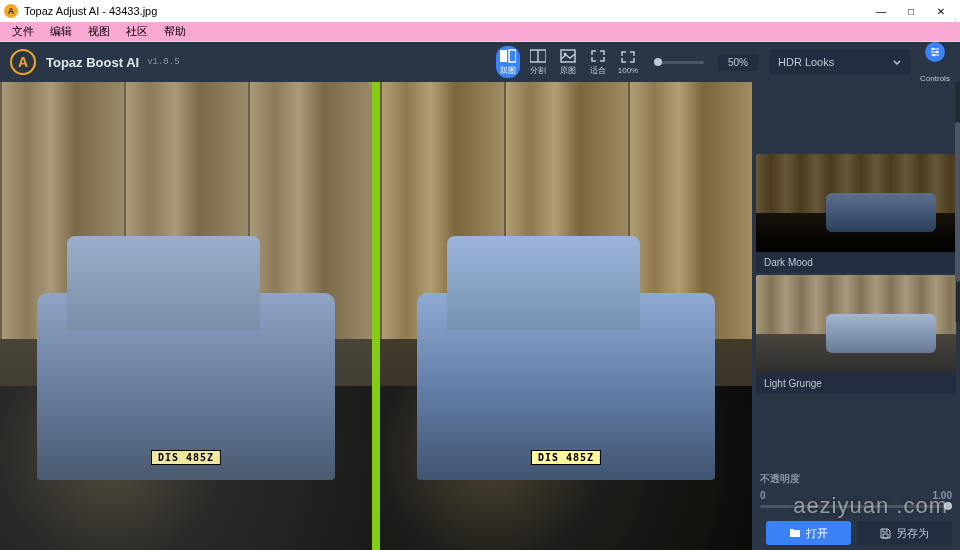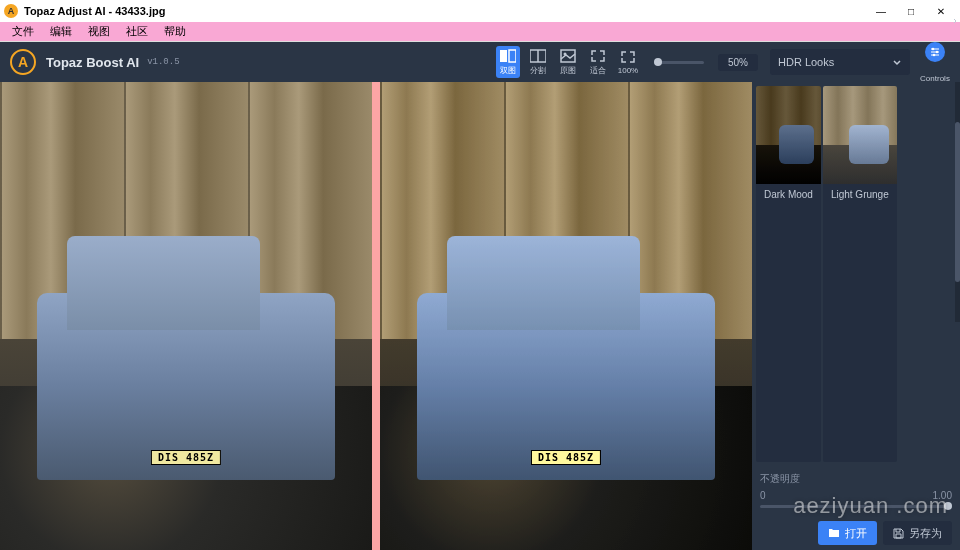--- a/index.html
+++ b/index.html
@@ -1,75 +1,75 @@
 <!DOCTYPE html>
 <html><head>
 <meta charset="utf-8">
 <style>
 * { margin: 0; padding: 0; box-sizing: border-box; font-family: "Microsoft YaHei", Arial, sans-serif; }
 body { width: 960px; height: 550px; overflow: hidden; background: #fff; }
 
 .titlebar { height: 22px; background: #fff; display: flex; align-items: center; padding: 0 4px; font-size: 11px; }
 .titlebar .app-icon { width: 14px; height: 14px; border-radius: 50%; background: #f5a623; margin-right: 6px; display: flex; align-items: center; justify-content: center; font-size: 9px; font-weight: bold; color: #333; }
-.titlebar .title { flex: 1; font-weight: bold; }
+.titlebar .title { flex: 1; }
 .titlebar .win-btn { width: 30px; height: 20px; display: flex; align-items: center; justify-content: center; font-size: 10px; cursor: default; }
 
 .menubar { height: 20px; background: #f9a8d4; display: flex; align-items: center; font-size: 11px; padding: 0 4px; border-bottom: 1px solid #ddd; }
 .menubar .menu-item { padding: 0 8px; }
 
 .app { height: 508px; background: #1a2332; display: flex; flex-direction: column; }
 
 .app-header { height: 40px; background: #2a3545; display: flex; align-items: center; padding: 0 10px; color: #e0e6ed; }
 .app-header .logo { width: 26px; height: 26px; border-radius: 50%; border: 2px solid #f5a623; display: flex; align-items: center; justify-content: center; color: #f5a623; font-weight: bold; font-size: 14px; margin-right: 10px; }
 .app-header .app-name { font-size: 13px; font-weight: 600; margin-right: 8px; }
 .app-header .version { font-size: 9px; color: #8a94a6; font-family: Liberation Mono, monospace; }
 .app-header .spacer { flex: 1; }
 .view-tools { display: flex; align-items: center; gap: 6px; }
 .view-btn { width: 24px; height: 32px; display: flex; flex-direction: column; align-items: center; justify-content: center; font-size: 8px; color: #c0c8d4; gap: 2px; }
-.view-btn.active { background: #3b82f6; border-radius: 3px; color: #fff; }
+.view-btn.active { background: #3b82f6; border-radius: 11px; color: #fff; }
 .view-btn svg { width: 16px; height: 14px; }
 .zoom-slider { width: 50px; height: 3px; background: #4a5568; border-radius: 2px; position: relative; margin: 0 8px; }
 .zoom-slider::before { content: ''; position: absolute; left: 0; width: 8px; height: 8px; background: #c0c8d4; border-radius: 50%; top: -3px; }
 .zoom-pct { font-size: 10px; color: #c0c8d4; padding: 3px 10px; background: #232d3f; border-radius: 3px; margin-right: 12px; }
 .hdr-dropdown { width: 140px; height: 26px; background: #232d3f; border-radius: 3px; display: flex; align-items: center; padding: 0 8px; font-size: 11px; color: #c0c8d4; justify-content: space-between; }
 .controls-btn { width: 30px; display: flex; flex-direction: column; align-items: center; font-size: 8px; color: #c0c8d4; margin-left: 10px; gap: 12px; }
 .controls-icon { width: 20px; height: 20px; border-radius: 50%; background: #3b82f6; display: flex; align-items: center; justify-content: center; }
 
 .app-body { flex: 1; display: flex; }
 
-.viewer { flex: 1; display: flex; gap: 8px; background: #fca5a5; padding: 0; position: relative; }
+.viewer { flex: 1; display: flex; gap: 8px; background: #84cc16; padding: 0; position: relative; }
 .img-pane { flex: 1; background: linear-gradient(180deg, #8a7d6a 0%, #6b6250 30%, #4a4438 55%, #2a2a2a 100%); position: relative; overflow: hidden; }
 .columns { position: absolute; top: 0; left: 0; right: 0; height: 55%; display: flex; }
 .col { flex: 1; background: linear-gradient(90deg, #aa9a7a 0%, #8a7a5a 20%, #aa9a7a 40%, #7a6a4a 60%, #9a8a6a 100%); border-left: 2px solid rgba(0,0,0,0.3); }
 .car { position: absolute; bottom: 15%; left: 10%; right: 10%; height: 40%; background: linear-gradient(180deg, #8fa4c4 0%, #6a7f9f 50%, #4a5a70 100%); border-radius: 10px 10px 4px 4px; }
 .car::before { content: ''; position: absolute; top: -30%; left: 10%; right: 25%; height: 50%; background: linear-gradient(180deg, #9aadca 0%, #7a8ea8 100%); border-radius: 8px 8px 0 0; }
 .plate { position: absolute; bottom: 8%; left: 50%; transform: translateX(-50%); background: #f0e8a0; border: 1px solid #000; padding: 1px 6px; font-size: 10px; font-weight: bold; font-family: monospace; letter-spacing: 1px; }
 .rubble { position: absolute; bottom: 0; left: 0; right: 0; height: 35%; background: radial-gradient(circle at 30% 40%, #4a4438 10%, #2a2a28 40%, #1a1a18 100%); }
 .img-pane.enhanced { filter: contrast(1.15) saturate(1.1); }
 
 .sidebar { width: 208px; background: #2a3545; display: flex; flex-direction: column; position: relative; }
-.presets { flex: 1; overflow-y: auto; padding: 4px; display: flex; flex-direction: row; gap: 2px; }
+.presets { flex: 1; overflow-y: auto; padding: 4px; display: flex; flex-direction: column; gap: 2px; justify-content: center; }
 .preset { background: #232d3f; border-radius: 2px; overflow: hidden; cursor: pointer; }
 .preset.selected { border: 2px solid #3b82f6; }
 .preset-thumb { height: 98px; background: linear-gradient(180deg, #8a7d6a 0%, #4a4438 50%, #2a2a2a 100%); position: relative; overflow: hidden; }
 .preset-thumb .mini-car { position: absolute; bottom: 20%; left: 35%; right: 10%; height: 40%; background: linear-gradient(180deg, #8fa4c4, #5a6f8f); border-radius: 6px; }
 .preset-thumb .mini-cols { position: absolute; top: 0; left: 0; right: 0; height: 60%; background: repeating-linear-gradient(90deg, #9a8a6a 0px, #7a6a4a 15px, #9a8a6a 30px); }
 .preset-thumb.dark { filter: brightness(0.7) contrast(1.3); }
 .preset-thumb.light { filter: brightness(1.1) saturate(0.8); }
 .preset-thumb.natural { filter: saturate(1.2) contrast(1.1); }
 .preset-label { padding: 5px 8px; font-size: 10px; color: #c0c8d4; }
 .preset-badge { position: absolute; top: 50%; left: 50%; transform: translate(-50%, -50%); width: 28px; height: 28px; border-radius: 50%; background: #3b82f6; display: flex; align-items: center; justify-content: center; }
 
-.opacity-row { padding: 6px 8px 4px; font-size: 10px; color: #8a94a6; display: flex; justify-content: space-between; align-items: center; }
+.opacity-row { padding: 6px 8px 4px; font-size: 10px; color: #8a94a6; display: flex; justify-content: space-between; align-items: center; font-weight: bold; }
 .opacity-slider-row { padding: 0 8px 8px; }
 .opacity-slider { width: 100%; height: 3px; background: #4a5568; border-radius: 2px; position: relative; }
 .opacity-slider::after { content: ''; position: absolute; right: 0; width: 8px; height: 8px; background: #c0c8d4; border-radius: 50%; top: -3px; }
 
 .footer { height: 34px; display: flex; justify-content: flex-end; align-items: center; gap: 6px; padding: 0 8px; background: #2a3545; }
-.footer-btn { height: 24px; padding: 0 10px; background: #3b82f6; border-radius: 3px; display: flex; align-items: center; gap: 5px; font-size: 11px; color: #fff; }
+.footer-btn { height: 24px; padding: 0 23px; background: #3b82f6; border-radius: 3px; display: flex; align-items: center; gap: 5px; font-size: 11px; color: #fff; }
 .footer-btn.secondary { background: #232d3f; color: #c0c8d4; }
 
 .watermark { position: absolute; bottom: 31px; right: 12px; font-size: 22px; color: rgba(255,255,255,0.5); font-weight: 300; letter-spacing: 1px; pointer-events: none; text-shadow: 0 0 4px rgba(0,0,0,0.3); }
 
 .scrollbar-track { position: absolute; right: 0; top: 0; width: 5px; height: 240px; background: rgba(0,0,0,0.2); }
 .scrollbar-thumb { width: 5px; height: 160px; background: #4a5568; border-radius: 3px; margin-top: 40px; }
 </style>
 </head>
 <body>
 

